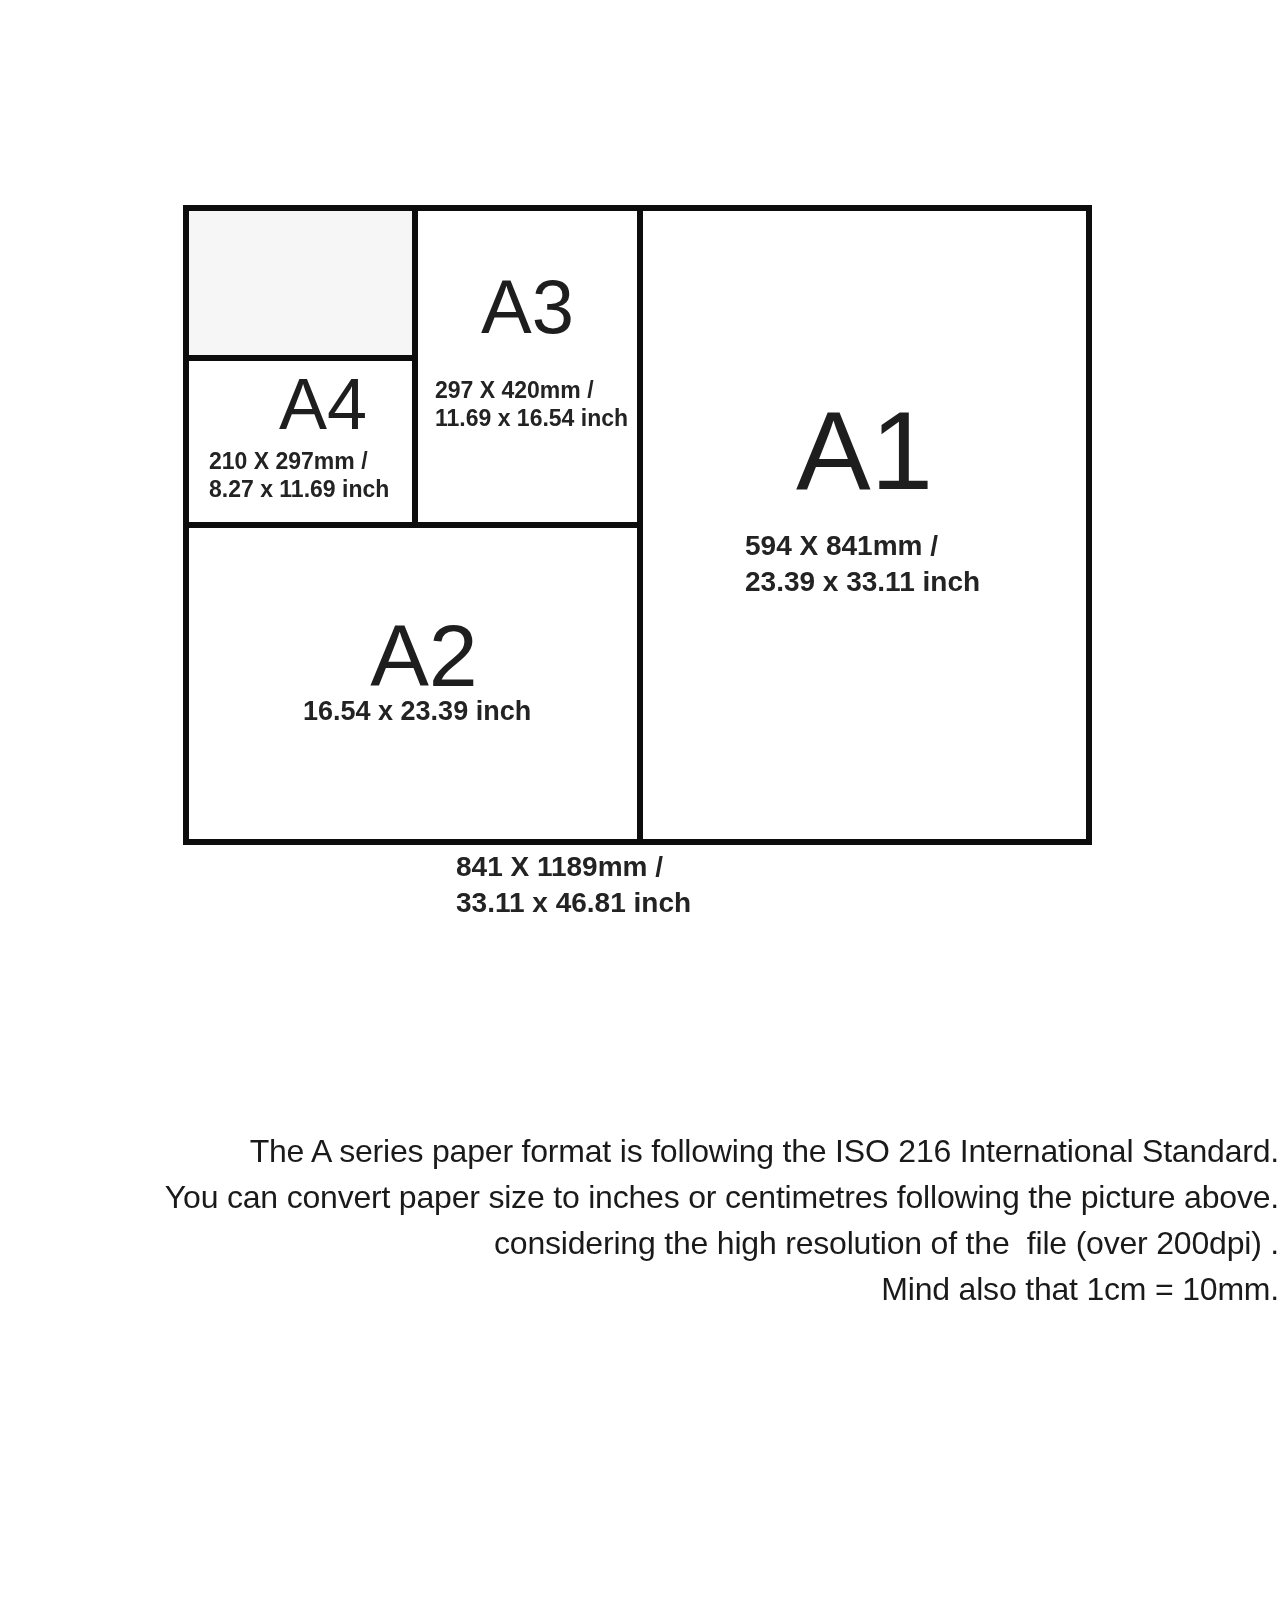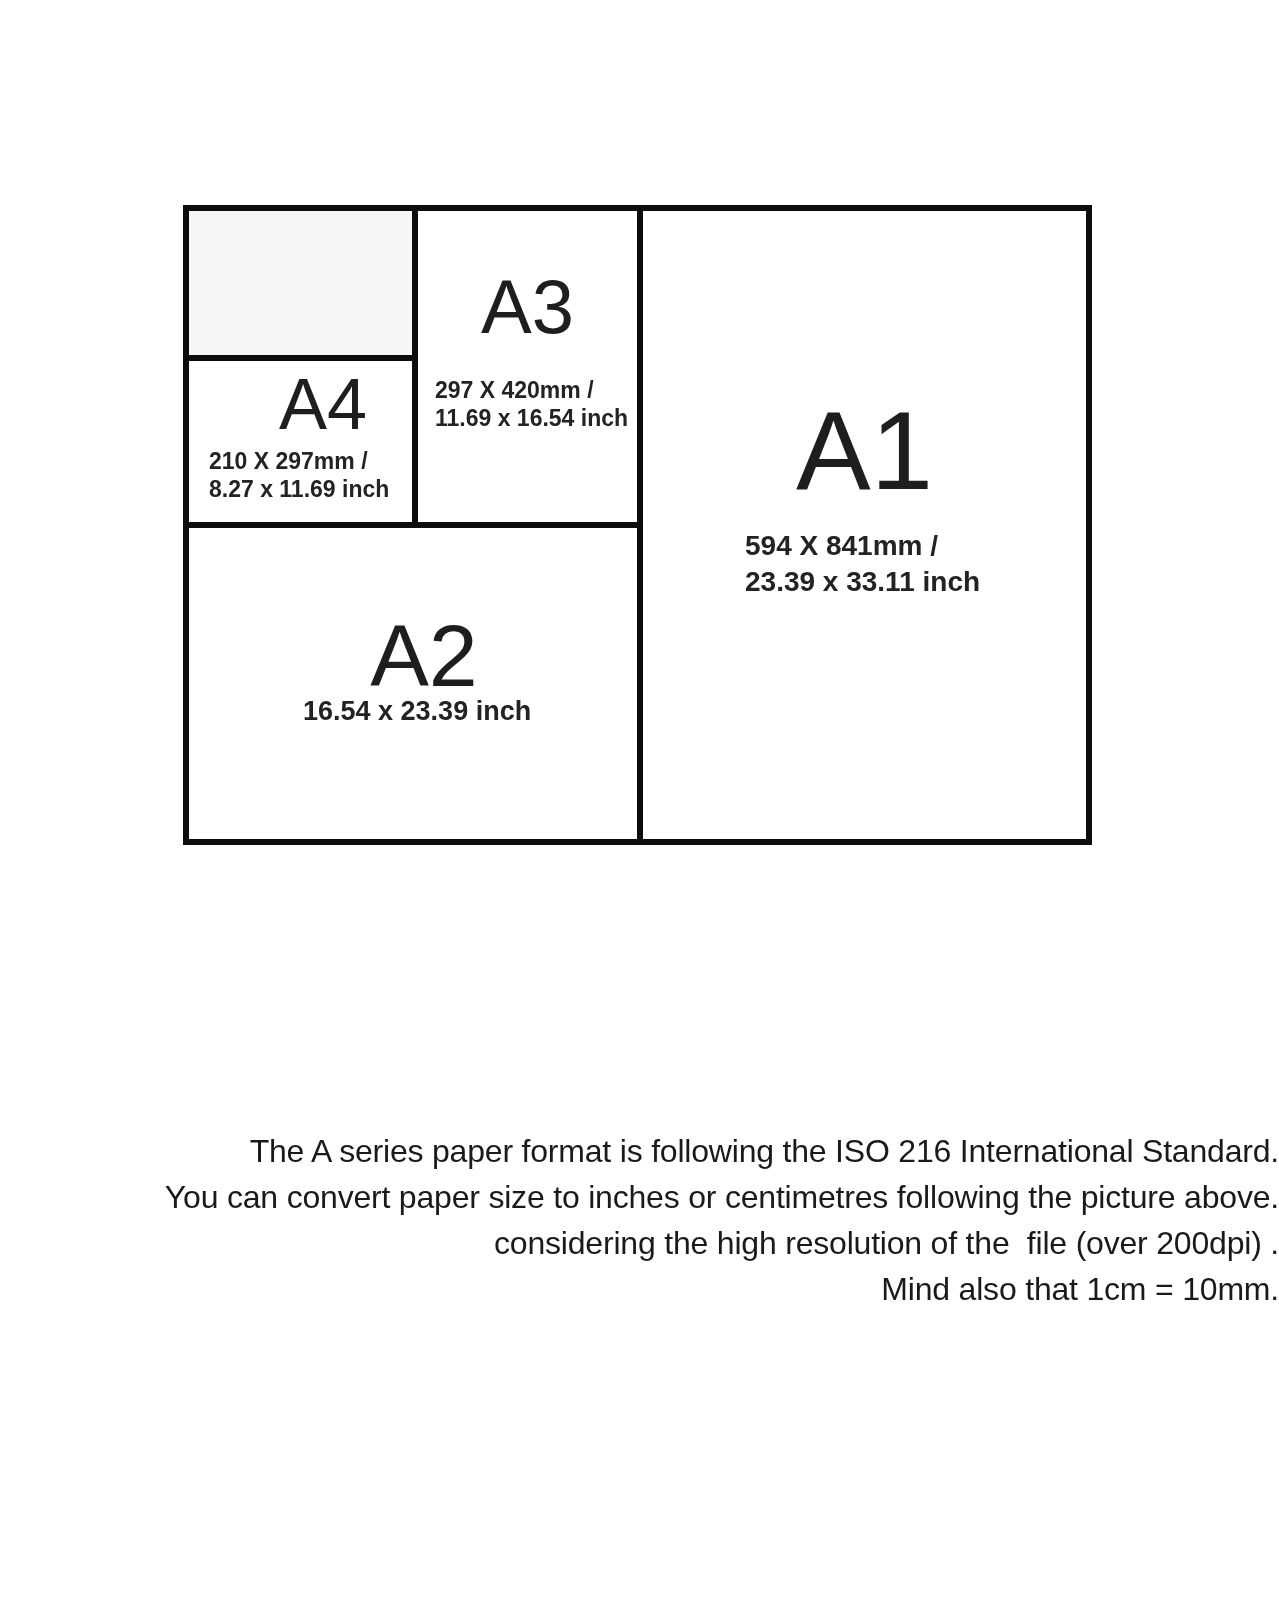--- a/index.html
+++ b/index.html
@@ -88,20 +88,24 @@
       <div>16.54 x 23.39 inch</div>
     </div>
 
     <div class="biglabel lab-a1">A1</div>
     <div class="dims dims-a1">
       <div>594 X 841mm /</div>
       <div>23.39 x 33.11 inch</div>
     </div>
   </div>
 
+  <div class="dims dims-a0">
+    <div>841 X 1189mm /</div>
+    <div>33.11 x 46.81 inch</div>
+  </div>
 
   <div class="description">
     <div class="line">The A series paper format is following the ISO 216 International Standard.</div>
     <div class="line">You can convert paper size to inches or centimetres following the picture above.</div>
     <div class="line">considering the high resolution of the  file (over 200dpi) .</div>
     <div class="line">Mind also that 1cm = 10mm.</div>
   </div>
 
 </div>
 

